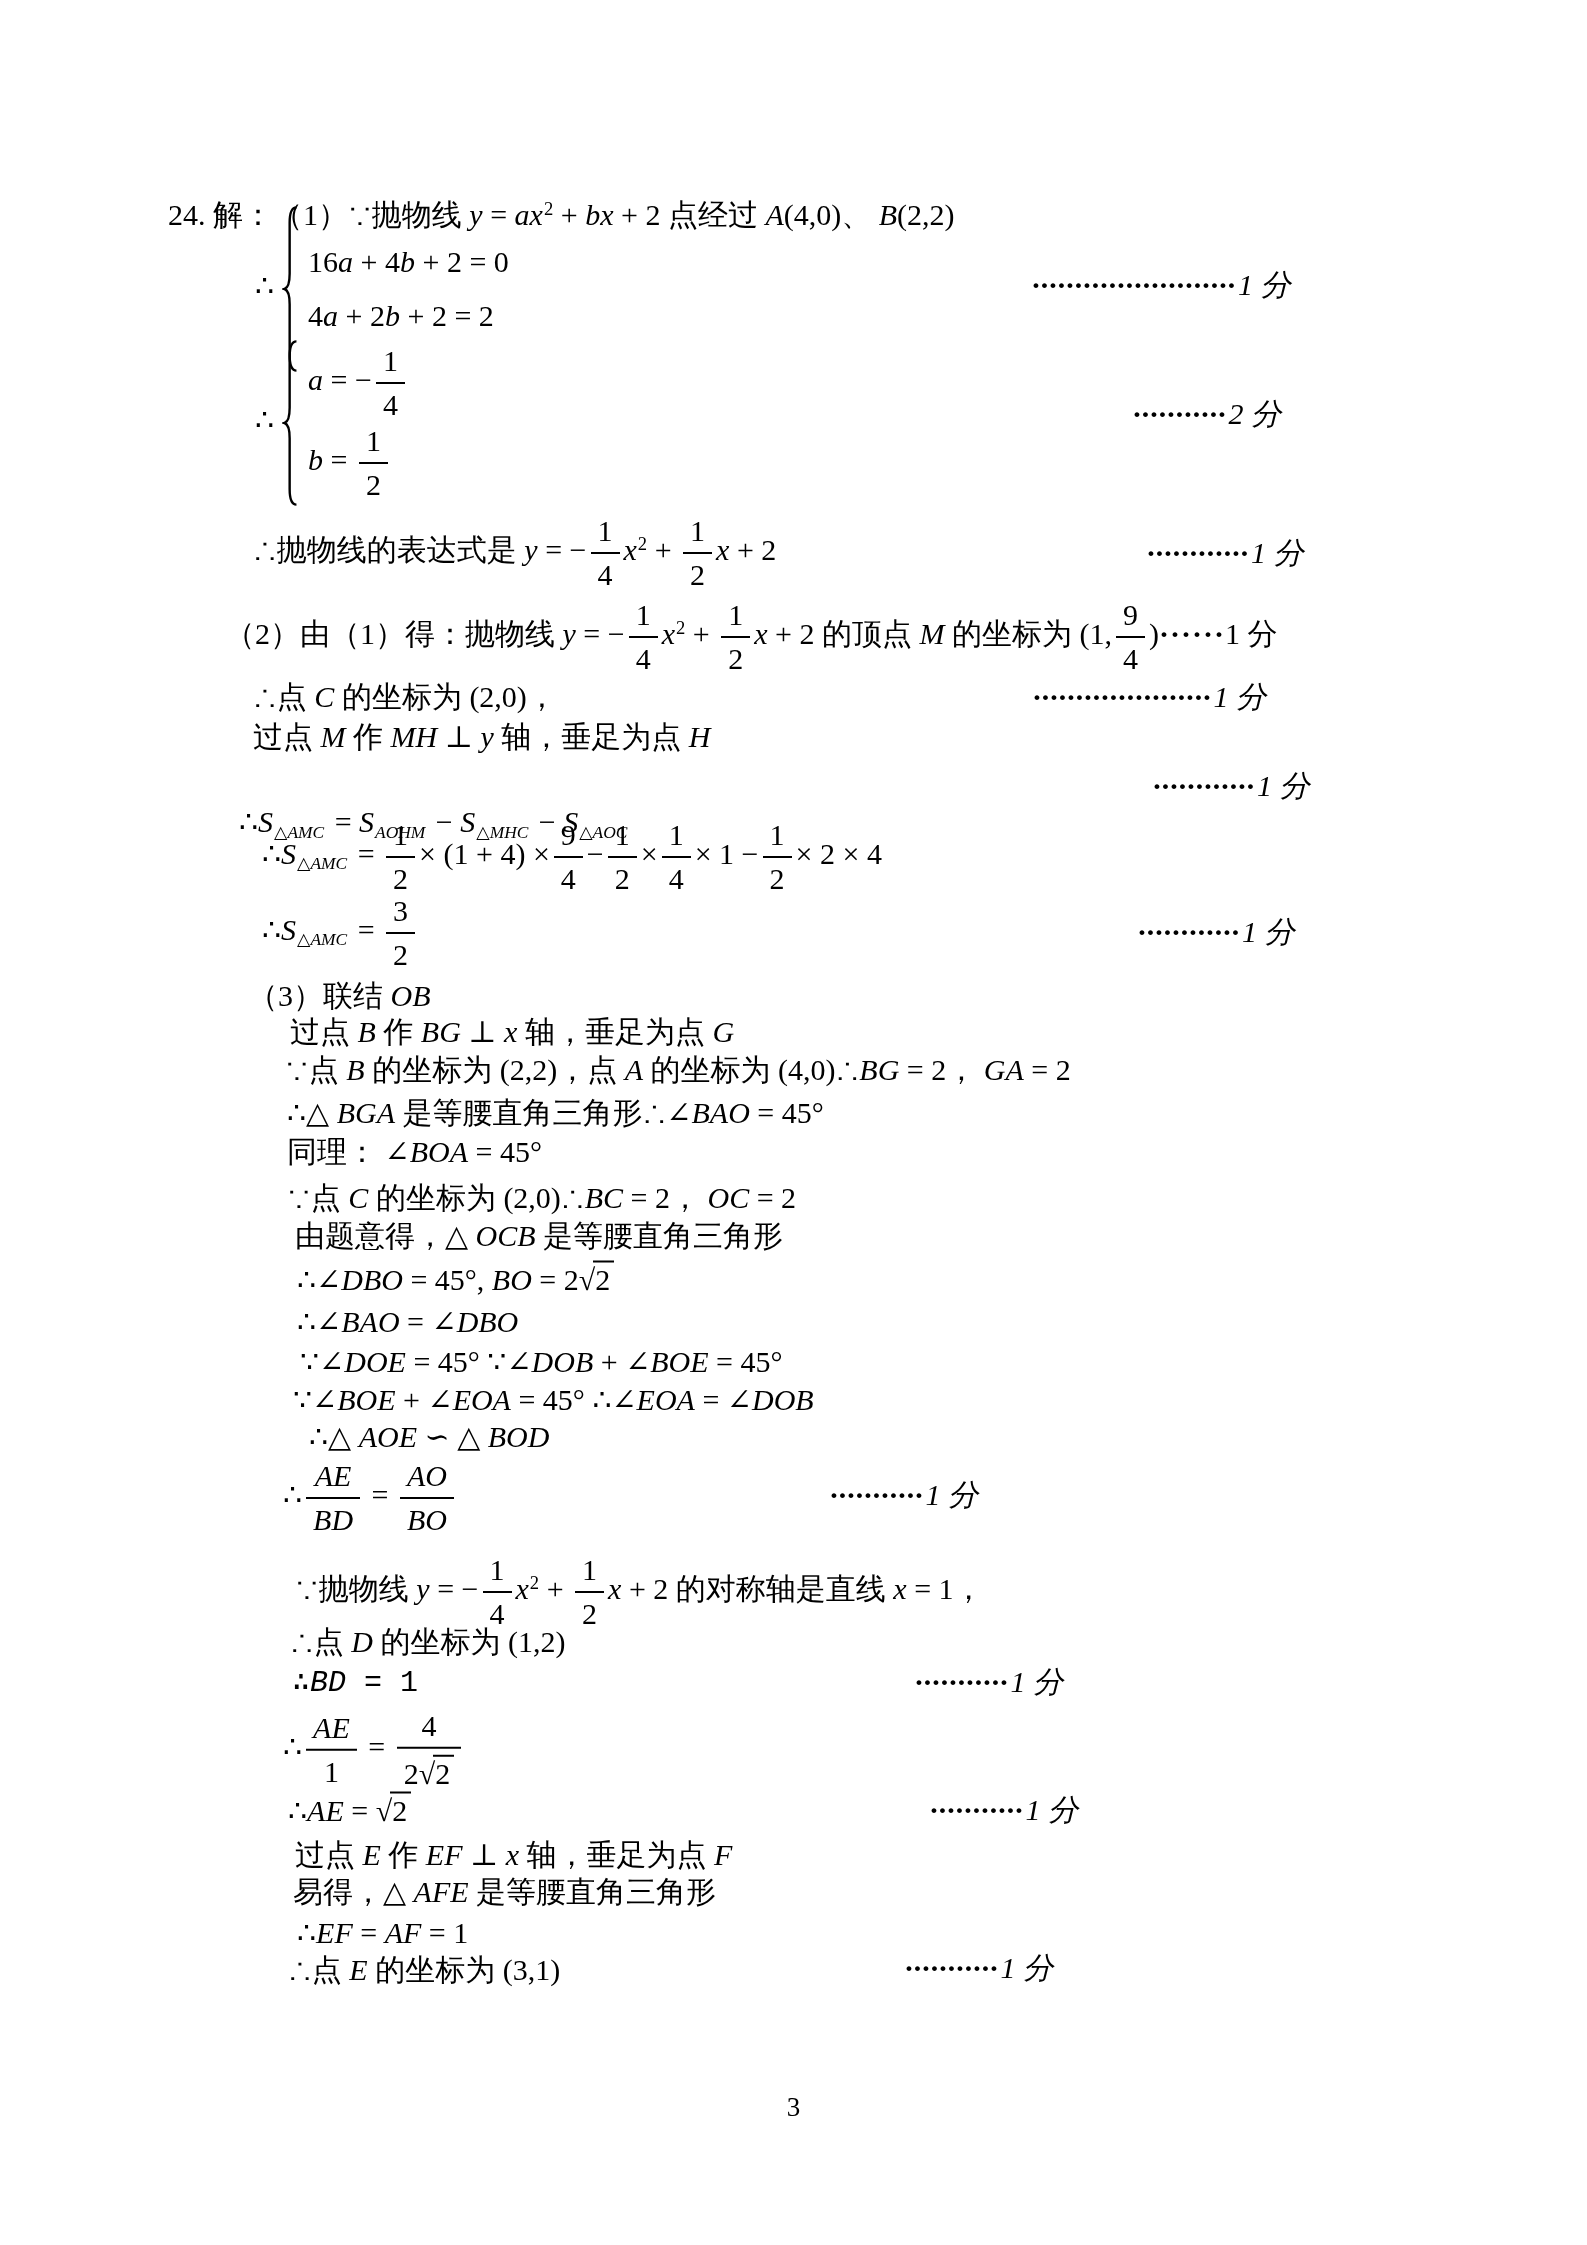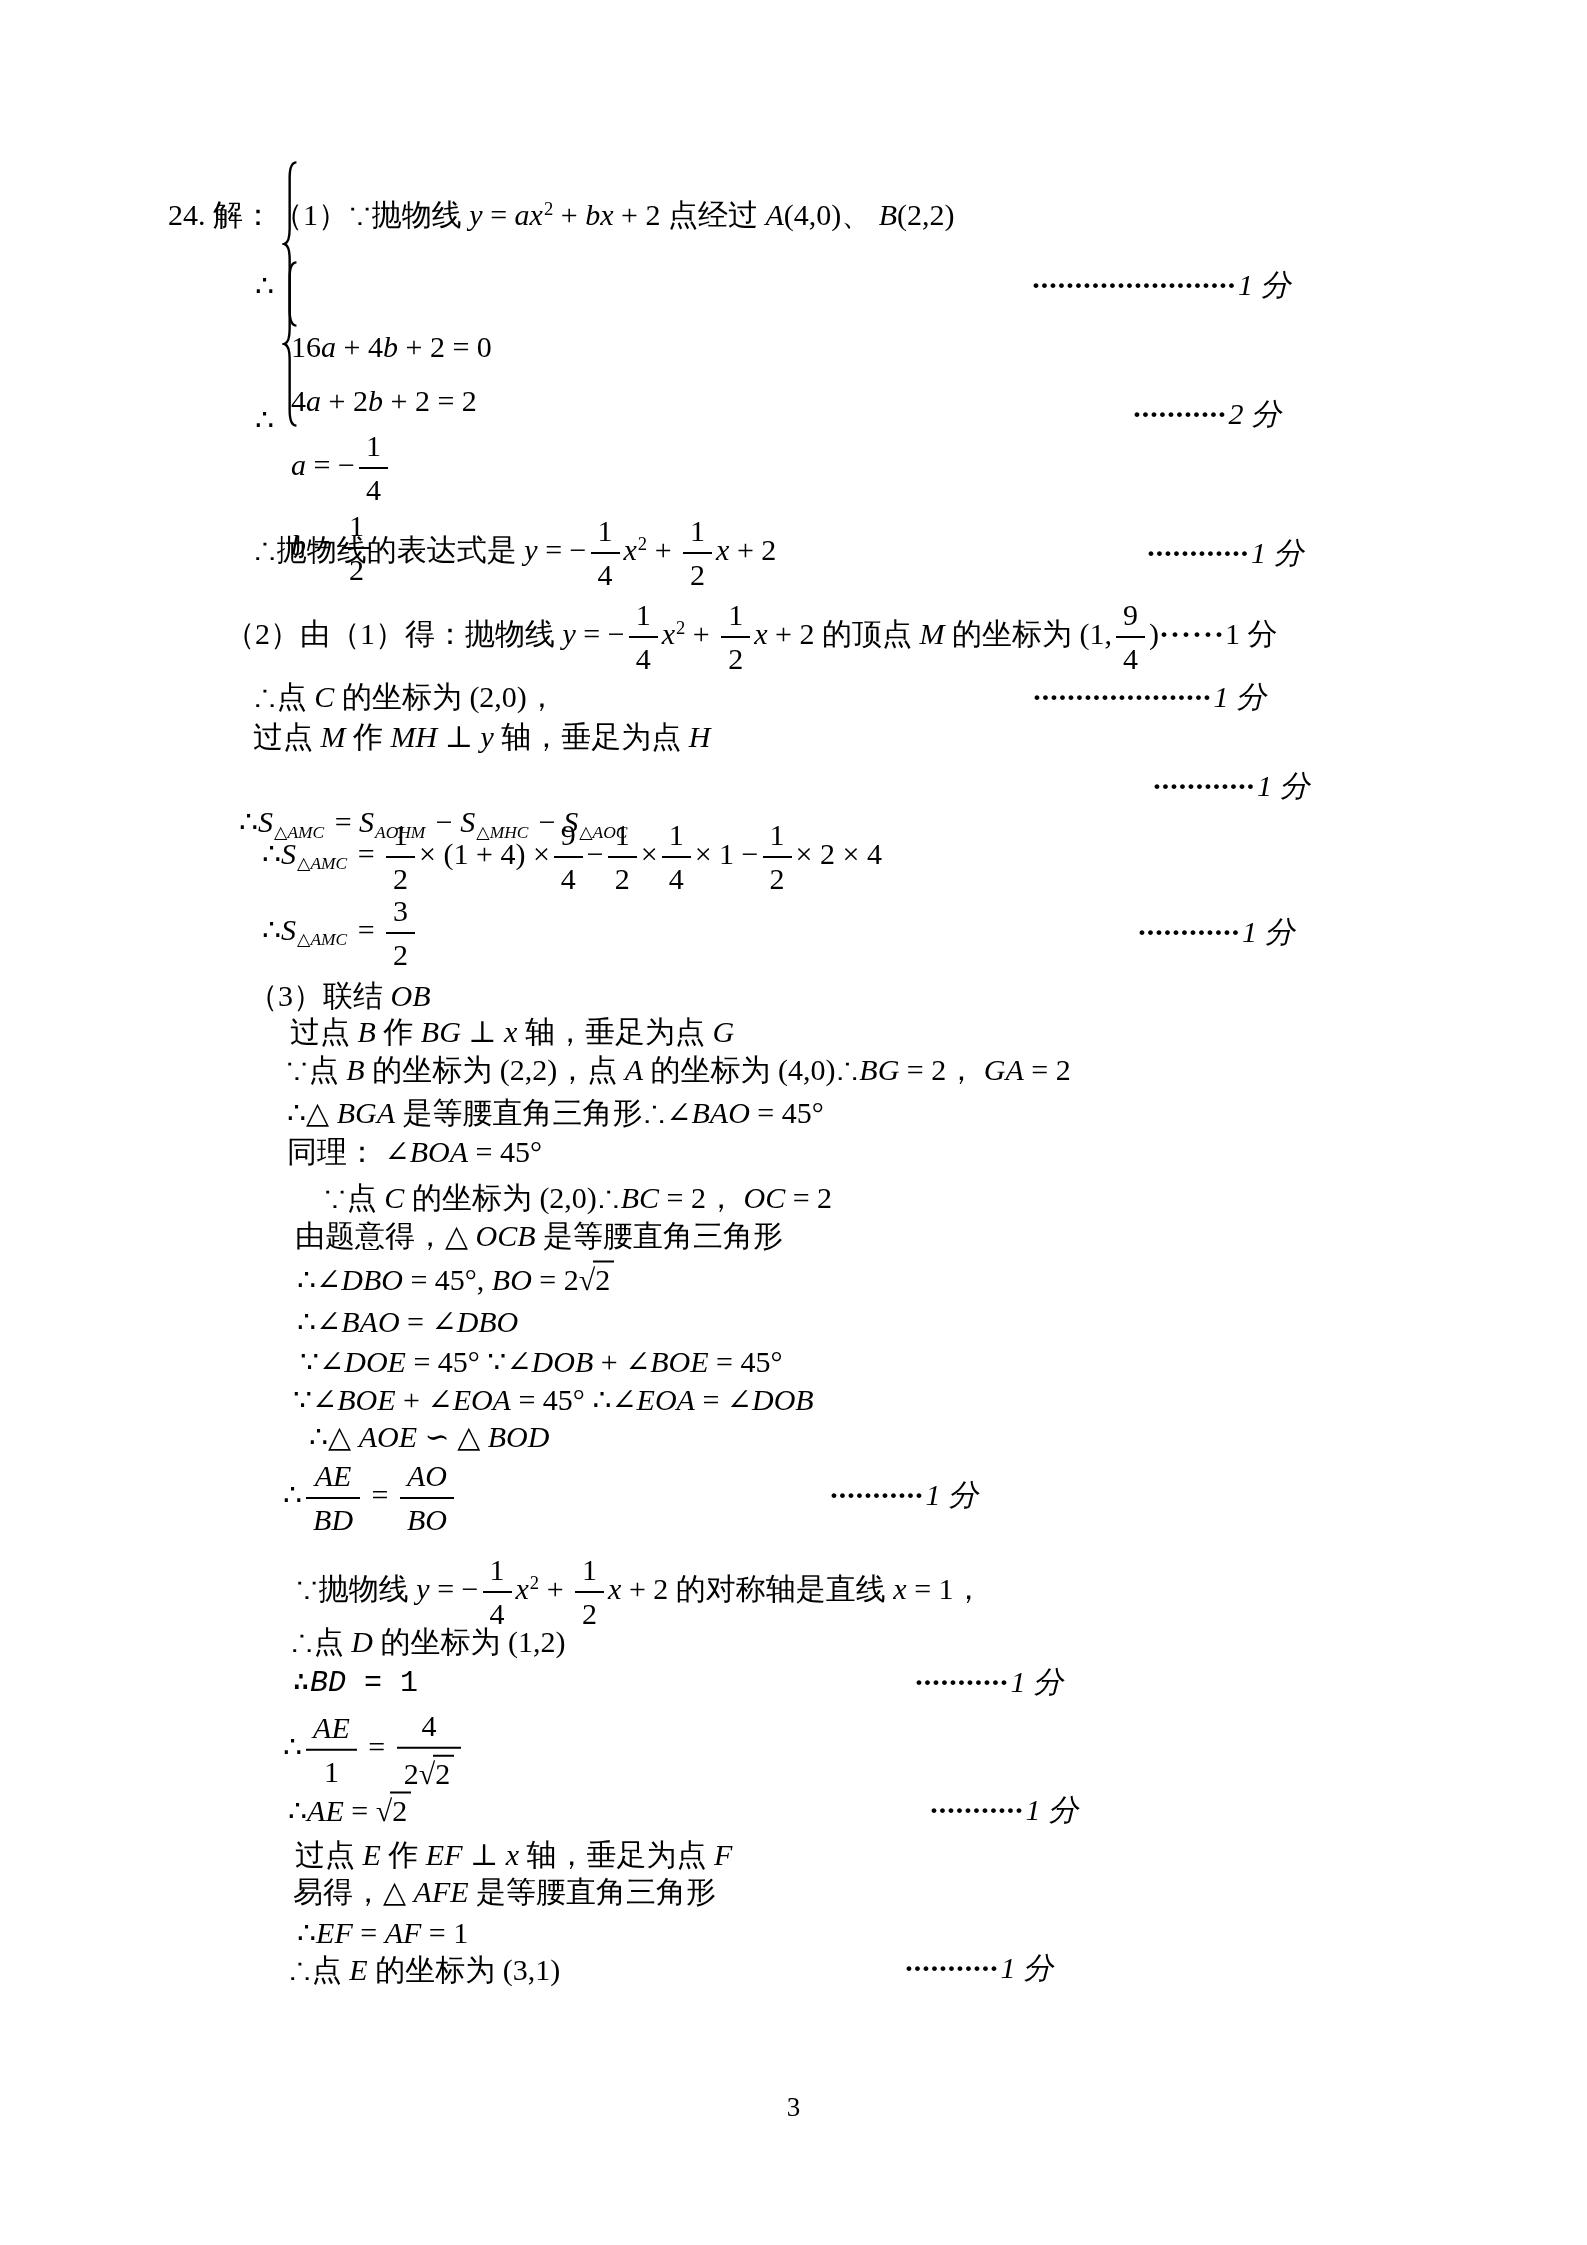--- a/index.html
+++ b/index.html
@@ -5,21 +5,21 @@
   html,body{margin:0;padding:0;background:#ffffff;}
   .page{position:relative;width:1587px;height:2245px;background:#fff;color:#000;
         font-family:"Liberation Serif","DejaVu Serif",serif;font-size:30px;overflow:hidden;}
   .line{position:absolute;transform:translateY(-50%);white-space:nowrap;line-height:1.2;}
   .line i,.frac i,.sup i,.sub i,.rad i{font-style:italic;}
   .sup{font-size:0.62em;position:relative;top:-0.55em;margin-left:1px;}
   .sub{font-size:0.58em;position:relative;top:0.32em;margin:0 3px 0 1px;}
   .frac{display:inline-block;vertical-align:middle;text-align:center;margin:0 4px;line-height:1;}
   .fn{display:block;padding:2px 7px 6px;}
   .fd{display:block;border-top:2.2px solid #000;padding:6px 7px 2px;}
-  .braceWrap{display:inline-flex;align-items:center;vertical-align:middle;margin-left:8px;flex-direction:column;}
+  .braceWrap{display:inline-flex;align-items:center;vertical-align:middle;margin-left:8px;}
   .braceSvg{width:17px;align-self:stretch;flex:none;}
   .brows{display:flex;flex-direction:column;padding-left:9px;}
   .brow{white-space:nowrap;}
   .sqrt{white-space:nowrap;}
   .rad{border-top:2.2px solid #000;padding:1px 4px 0 2px;margin-left:-2px;display:inline-block;line-height:1.05;}
   .dots{font-weight:bold;letter-spacing:1px;}
   .score{position:absolute;transform:translateY(-50%);white-space:nowrap;font-style:italic;}
   .score .dots{margin-right:2px;}
   .pagenum{position:absolute;top:2092px;left:0;width:100%;text-align:center;font-size:27px;}
 </style>
@@ -52,21 +52,21 @@
       <div class="line" style="left: 253px; top: 697px;"><span class="t">∴点 </span><span class="m"><i>C</i></span><span class="t"> 的坐标为 </span><span class="m">(2,0)</span><span class="t">，</span></div>
       <div class="line" style="left: 253px; top: 737px;"><span class="t">过点 </span><span class="m"><i>M</i></span><span class="t"> 作 </span><span class="m"><i>MH</i></span><span class="t"> ⊥ </span><span class="m"><i>y</i></span><span class="t"> 轴，垂足为点 </span><span class="m"><i>H</i></span></div>
       <div class="line" style="left: 239px; top: 788px; margin-top: 34px;"><span class="t">∴</span><span class="m"><i>S</i></span><span class="sub">△<i>AMC</i></span><span class="m"> = <i>S</i></span><span class="sub"><i>AOHM</i></span><span class="m"> − <i>S</i></span><span class="sub">△<i>MHC</i></span><span class="m"> − <i>S</i></span><span class="sub">△<i>AOC</i></span></div>
       <div class="line" style="left: 262px; top: 857px;"><span class="t">∴</span><span class="m"><i>S</i></span><span class="sub">△<i>AMC</i></span><span class="m"> = </span><span class="frac"><span class="fn">1</span><span class="fd">2</span></span><span class="m">× (1 + 4) ×</span><span class="frac"><span class="fn">9</span><span class="fd">4</span></span><span class="m">−</span><span class="frac"><span class="fn">1</span><span class="fd">2</span></span><span class="m">×</span><span class="frac"><span class="fn">1</span><span class="fd">4</span></span><span class="m">× 1 −</span><span class="frac"><span class="fn">1</span><span class="fd">2</span></span><span class="m">× 2 × 4</span></div>
       <div class="line" style="left: 262px; top: 933px;"><span class="t">∴</span><span class="m"><i>S</i></span><span class="sub">△<i>AMC</i></span><span class="m"> = </span><span class="frac"><span class="fn">3</span><span class="fd">2</span></span></div>
       <div class="line" style="left: 248px; top: 996px;"><span class="t">（3）联结 </span><span class="m"><i>OB</i></span></div>
       <div class="line" style="left: 290px; top: 1032px;"><span class="t">过点 </span><span class="m"><i>B</i></span><span class="t"> 作 </span><span class="m"><i>BG</i></span><span class="t"> ⊥ </span><span class="m"><i>x</i></span><span class="t"> 轴，垂足为点 </span><span class="m"><i>G</i></span></div>
       <div class="line" style="left: 285px; top: 1070px;"><span class="t">∵点 </span><span class="m"><i>B</i></span><span class="t"> 的坐标为 </span><span class="m">(2,2)</span><span class="t">，点 </span><span class="m"><i>A</i></span><span class="t"> 的坐标为 </span><span class="m">(4,0)</span><span class="t">∴</span><span class="m"><i>BG</i> = 2</span><span class="t">， </span><span class="m"><i>GA</i> = 2</span></div>
       <div class="line" style="left: 287px; top: 1113px;"><span class="t">∴△ </span><span class="m"><i>BGA</i></span><span class="t"> 是等腰直角三角形∴∠</span><span class="m"><i>BAO</i> = 45°</span></div>
       <div class="line" style="left: 287px; top: 1152px;"><span class="t">同理： ∠</span><span class="m"><i>BOA</i> = 45°</span></div>
-      <div class="line" style="left: 287px; top: 1198px; margin-left: 36px;"><span class="t">∵点 </span><span class="m"><i>C</i></span><span class="t"> 的坐标为 </span><span class="m">(2,0)</span><span class="t">∴</span><span class="m"><i>BC</i> = 2</span><span class="t">， </span><span class="m"><i>OC</i> = 2</span></div>
+      <div class="line" style="left: 287px; top: 1198px;"><span class="t">∵点 </span><span class="m"><i>C</i></span><span class="t"> 的坐标为 </span><span class="m">(2,0)</span><span class="t">∴</span><span class="m"><i>BC</i> = 2</span><span class="t">， </span><span class="m"><i>OC</i> = 2</span></div>
       <div class="line" style="left: 295px; top: 1236px;"><span class="t">由题意得，△ </span><span class="m"><i>OCB</i></span><span class="t"> 是等腰直角三角形</span></div>
       <div class="line" style="left: 297px; top: 1279px;"><span class="t">∴∠</span><span class="m"><i>DBO</i> = 45°, <i>BO</i> = 2</span><span class="sqrt"><span class="rs">√</span><span class="rad">2</span></span></div>
       <div class="line" style="left: 297px; top: 1322px;"><span class="t">∴∠</span><span class="m"><i>BAO</i> = </span><span class="t">∠</span><span class="m"><i>DBO</i></span></div>
       <div class="line" style="left: 300px; top: 1362px; text-align: right;"><span class="t">∵∠</span><span class="m"><i>DOE</i> = 45°</span><span class="t"> ∵∠</span><span class="m"><i>DOB</i></span><span class="m"> + </span><span class="t">∠</span><span class="m"><i>BOE</i> = 45°</span></div>
       <div class="line" style="left: 293px; top: 1400px;"><span class="t">∵∠</span><span class="m"><i>BOE</i></span><span class="m"> + </span><span class="t">∠</span><span class="m"><i>EOA</i> = 45°</span><span class="t"> ∴∠</span><span class="m"><i>EOA</i> = </span><span class="t">∠</span><span class="m"><i>DOB</i></span></div>
       <div class="line" style="left: 293px; top: 1437px; margin-left: 16px;"><span class="t">∴△ </span><span class="m"><i>AOE</i></span><span class="t"> ∽ △ </span><span class="m"><i>BOD</i></span></div>
       <div class="line" style="left: 283px; top: 1498px;"><span class="t">∴</span><span class="frac"><span class="fn"><i>AE</i></span><span class="fd"><i>BD</i></span></span><span class="m"> = </span><span class="frac"><span class="fn"><i>AO</i></span><span class="fd"><i>BO</i></span></span></div>
       <div class="line" style="left: 295px; top: 1592px;"><span class="t">∵抛物线 </span><span class="m"><i>y</i> = −</span><span class="frac"><span class="fn">1</span><span class="fd">4</span></span><span class="m"><i>x</i></span><span class="sup">2</span><span class="m"> + </span><span class="frac"><span class="fn">1</span><span class="fd">2</span></span><span class="m"><i>x</i> + 2</span><span class="t"> 的对称轴是直线 </span><span class="m"><i>x</i> = 1</span><span class="t">，</span></div>
       <div class="line" style="left: 290px; top: 1642px;"><span class="t">∴点 </span><span class="m"><i>D</i></span><span class="t"> 的坐标为 </span><span class="m">(1,2)</span></div>
       <div class="line" style="left: 292px; top: 1683px; font-family: Liberation Mono, monospace;"><span class="t">∴</span><span class="m"><i>BD</i> = 1</span></div>

